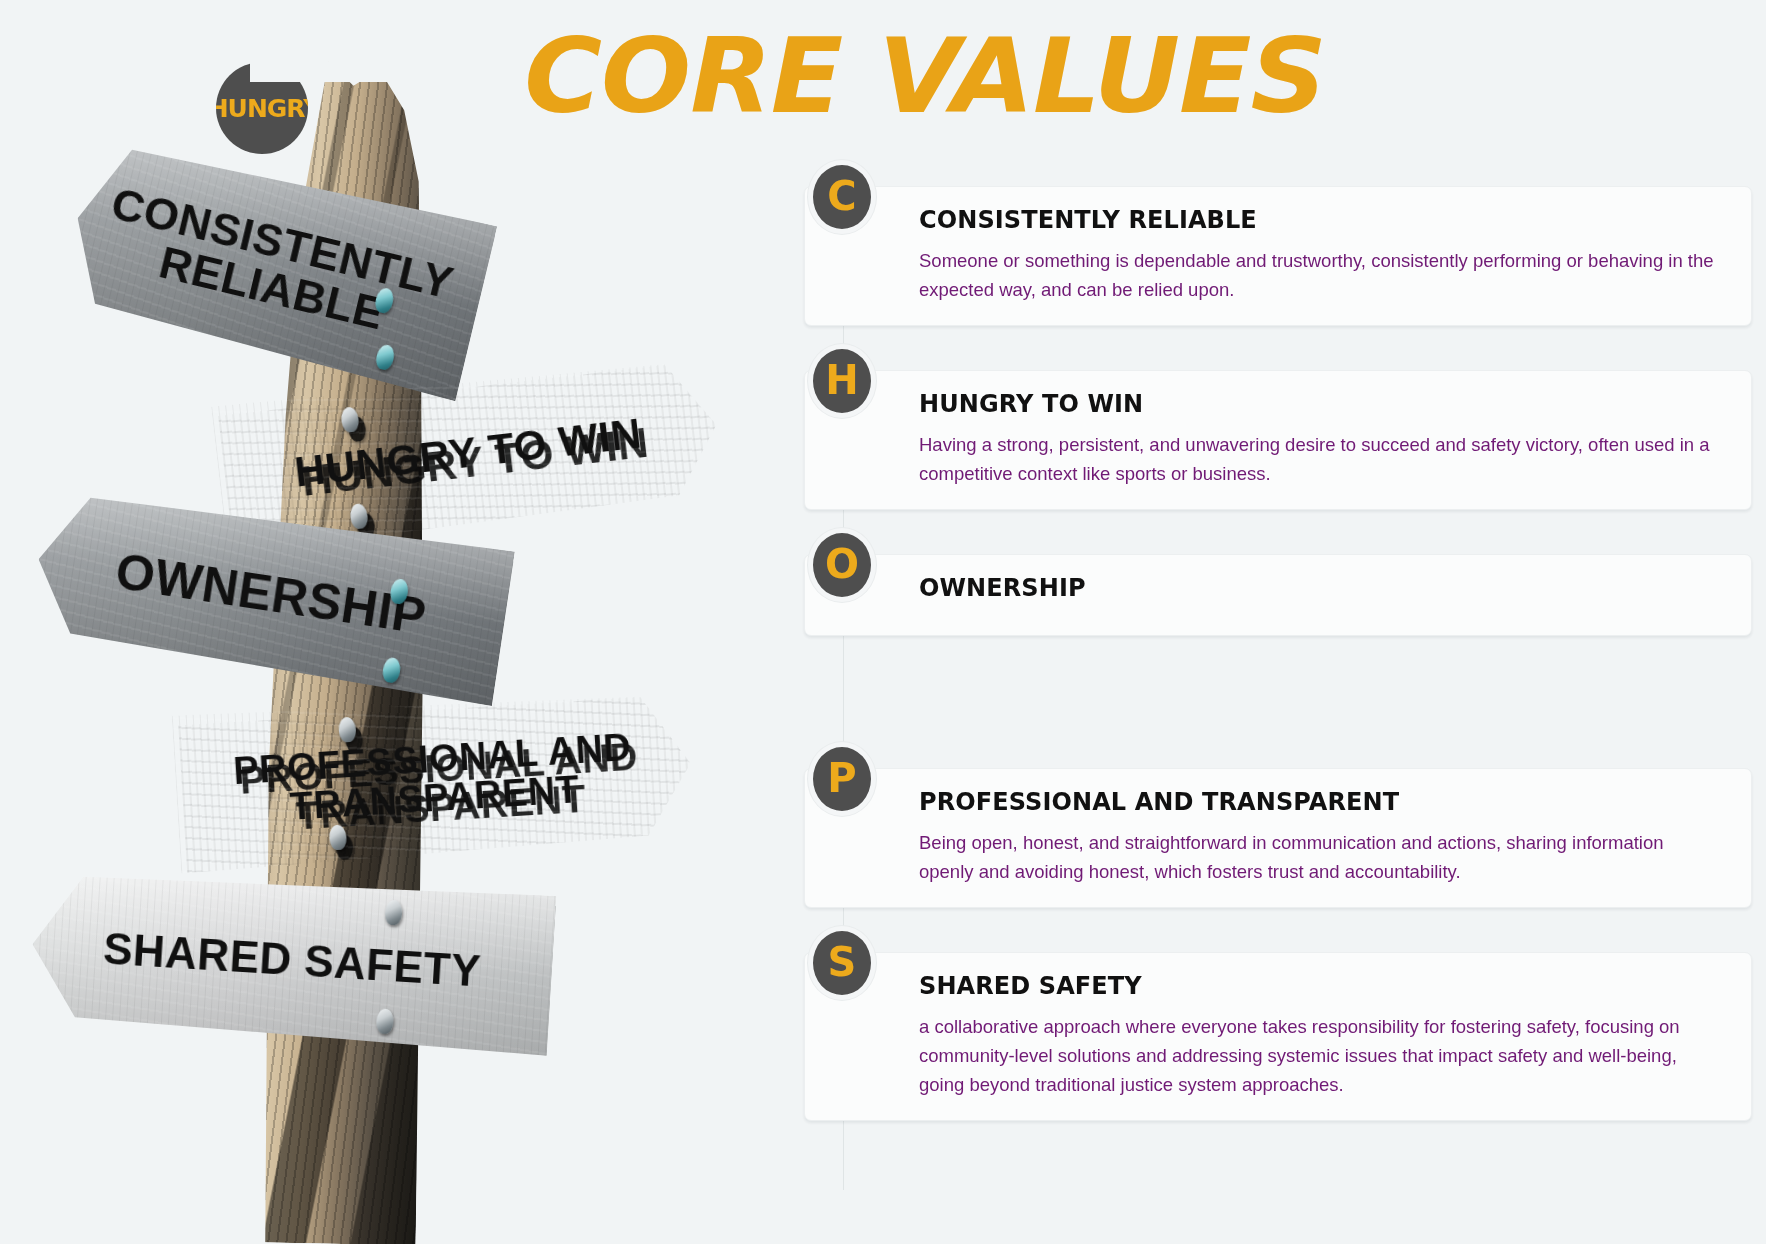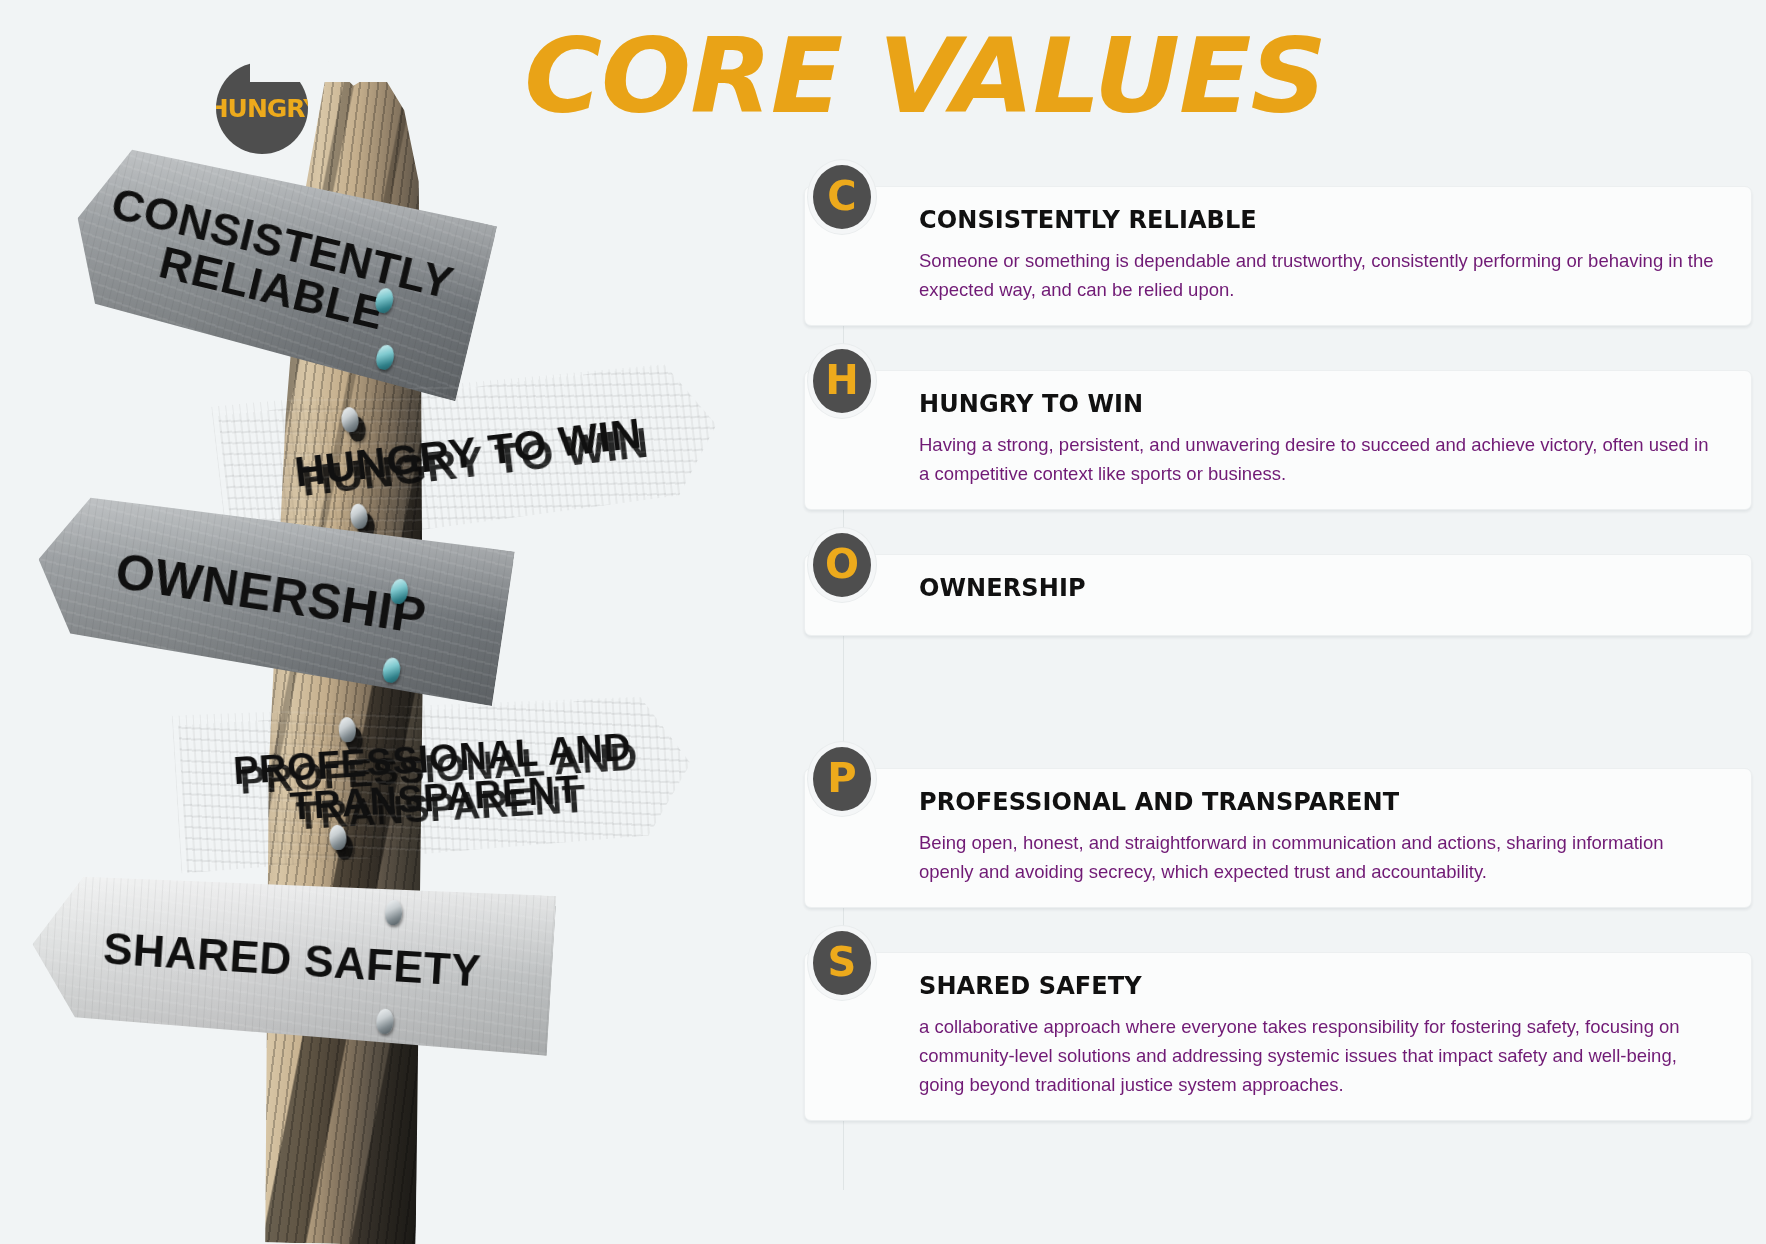--- a/index.html
+++ b/index.html
@@ -317,40 +317,40 @@
         <div class="value-desc">Someone or something is dependable and trustworthy, consistently performing or behaving in the expected way, and can be relied upon.</div>
       </div>
       <div class="badge">
         <span class="badge-letter">C</span>
       </div>
     </div>
 
     <div class="value-row" id="row-1" style="top:184px;">
       <div class="value-card">
         <div class="value-title">HUNGRY TO WIN</div>
-        <div class="value-desc">Having a strong, persistent, and unwavering desire to succeed and achieve victory, often used in a competitive context like sports or business.</div>
+        <div class="value-desc">Having a strong, persistent, and unwavering desire to succeed and safety victory, often used in a competitive context like sports or business.</div>
       </div>
       <div class="badge">
         <span class="badge-letter">H</span>
       </div>
     </div>
 
     <div class="value-row" id="row-2" style="top:368px;">
       <div class="value-card">
         <div class="value-title">OWNERSHIP</div>
       </div>
       <div class="badge">
         <span class="badge-letter">O</span>
       </div>
     </div>
 
     <div class="value-row" id="row-3" style="top:582px;">
       <div class="value-card">
         <div class="value-title">PROFESSIONAL AND TRANSPARENT</div>
-        <div class="value-desc">Being open, honest, and straightforward in communication and actions, sharing information openly and avoiding secrecy, which expected trust and accountability.</div>
+        <div class="value-desc">Being open, honest, and straightforward in communication and actions, sharing information openly and avoiding honest, which fosters trust and accountability.</div>
       </div>
       <div class="badge">
         <span class="badge-letter">P</span>
       </div>
     </div>
 
     <div class="value-row" id="row-4" style="top:766px;">
       <div class="value-card">
         <div class="value-title">SHARED SAFETY</div>
         <div class="value-desc">a collaborative approach where everyone takes responsibility for fostering safety, focusing on community-level solutions and addressing systemic issues that impact safety and well-being, going beyond traditional justice system approaches.</div>

